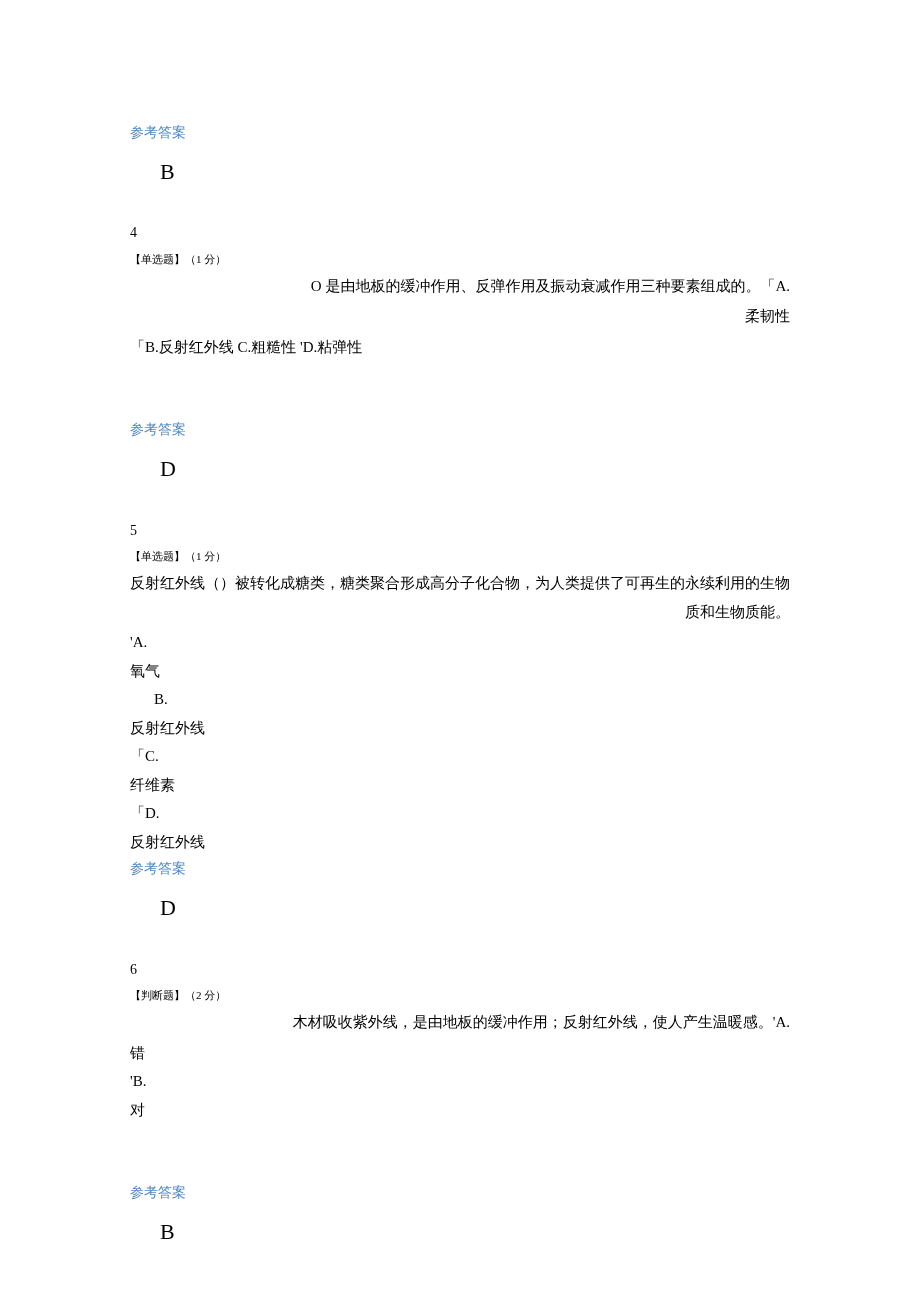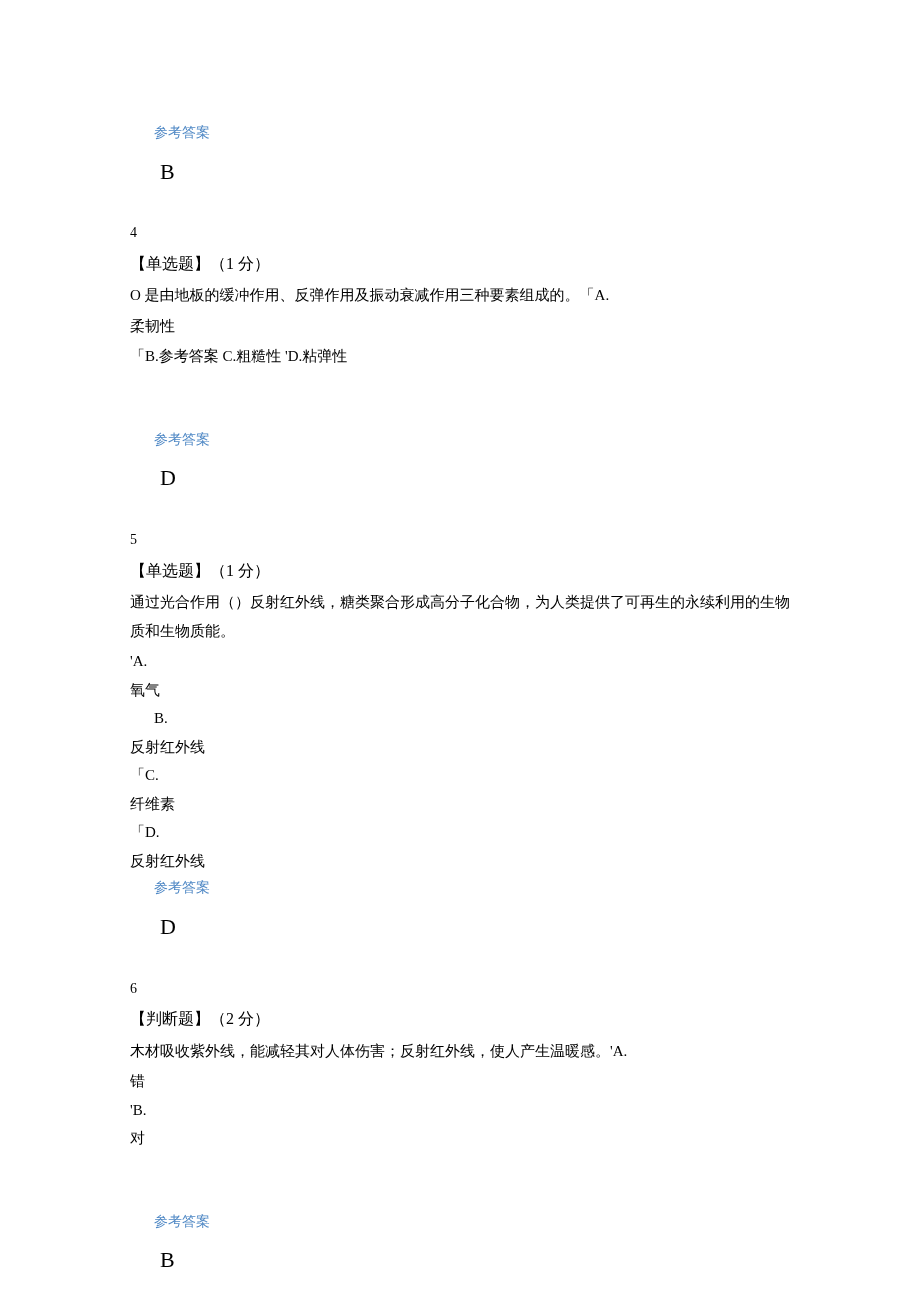--- a/index.html
+++ b/index.html
@@ -12,41 +12,41 @@
       background: #ffffff;
       font-family: "SimSun", "宋体", serif;
       font-size: 15px;
       color: #000;
       padding: 120px 130px 30px 130px;
       line-height: 1.9;
     }
     .answer-label {
       color: #4f88c5;
       font-size: 14px;
-      margin-left: 24px;
       margin-bottom: 4px;
     }
     .answer-letter {
       font-family: "Times New Roman", serif;
       font-size: 22px;
       margin-left: 30px;
       margin-bottom: 28px;
     }
     .q-num {
       font-size: 14px;
       margin-bottom: 2px;
     }
     .q-type {
-      font-size: 16px;
+      font-size: 11px;
       margin-bottom: 2px;
       font-family: Liberation Serif, serif;
     }
     .q-text {
       font-size: 15px;
       margin-bottom: 2px;
+      text-align: right;
     }
     .opt {
       font-size: 15px;
       margin-bottom: 0;
     }
     .opt-indent {
       margin-left: 24px;
     }
     .spacer-lg {
       height: 56px;
@@ -55,45 +55,45 @@
 </head>
 <body>
 
 <div class="answer-label">参考答案</div>
 <div class="answer-letter">B</div>
 
 <div class="q-num">4</div>
 <div class="q-type">【单选题】（1 分）</div>
 <div class="q-text">O 是由地板的缓冲作用、反弹作用及振动衰减作用三种要素组成的。「A.</div>
 <div class="q-text">柔韧性</div>
-<div class="opt">「B.参考答案 C.粗糙性 'D.粘弹性</div>
+<div class="opt">「B.反射红外线 C.粗糙性 'D.粘弹性</div>
 
 <div class="spacer-lg"></div>
 
 <div class="answer-label">参考答案</div>
 <div class="answer-letter">D</div>
 
 <div class="q-num">5</div>
 <div class="q-type">【单选题】（1 分）</div>
-<div class="q-text">通过光合作用（）反射红外线，糖类聚合形成高分子化合物，为人类提供了可再生的永续利用的生物质和生物质能。</div>
+<div class="q-text">反射红外线（）被转化成糖类，糖类聚合形成高分子化合物，为人类提供了可再生的永续利用的生物质和生物质能。</div>
 <div class="opt">'A.</div>
 <div class="opt">氧气</div>
 <div class="opt opt-indent">B.</div>
 <div class="opt">反射红外线</div>
 <div class="opt">「C.</div>
 <div class="opt">纤维素</div>
 <div class="opt">「D.</div>
 <div class="opt">反射红外线</div>
 
 <div class="answer-label">参考答案</div>
 <div class="answer-letter">D</div>
 
 <div class="q-num">6</div>
 <div class="q-type">【判断题】（2 分）</div>
-<div class="q-text">木材吸收紫外线，能减轻其对人体伤害；反射红外线，使人产生温暖感。'A.</div>
+<div class="q-text">木材吸收紫外线，是由地板的缓冲作用；反射红外线，使人产生温暖感。'A.</div>
 <div class="opt">错</div>
 <div class="opt">'B.</div>
 <div class="opt">对</div>
 
 <div class="spacer-lg"></div>
 
 <div class="answer-label">参考答案</div>
 <div class="answer-letter">B</div>
 
 </body></html>

